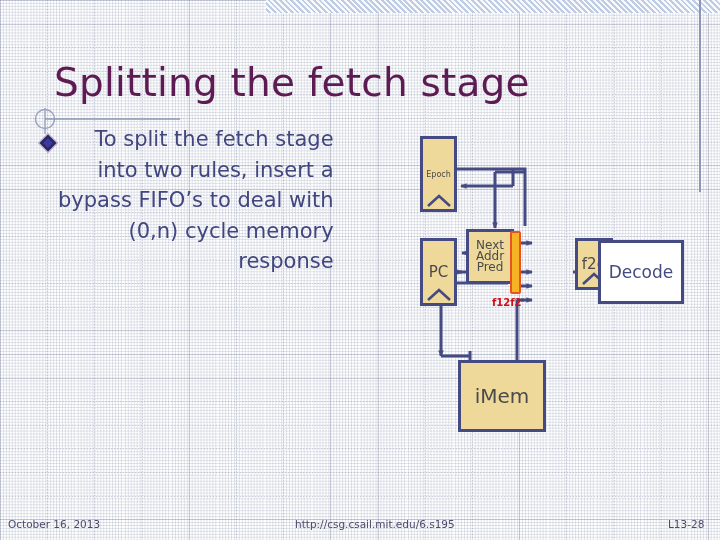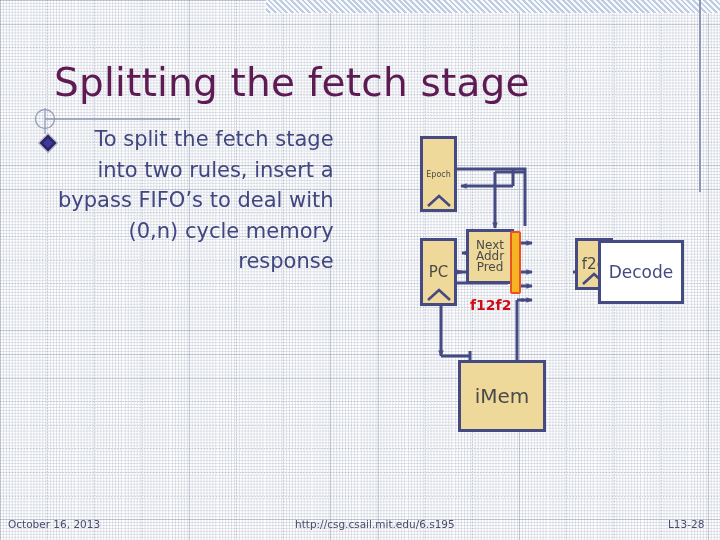--- a/index.html
+++ b/index.html
@@ -84,22 +84,22 @@
        flex-direction:column;justify-content:center;line-height:11px;font-size:12px;}
   #f2d{left:535px;top:238px;width:38px;height:52px;font-size:15px;margin-left:40px;}
   #decode{left:598px;top:240px;width:86px;height:64px;font-size:17px;color:#454a82;}
   #imem{left:458px;top:360px;width:88px;height:72px;font-size:20px;}
   #fifobar{
     position:absolute;left:510px;top:231px;width:11px;height:63px;
     background:#f5b424;border:2px solid #e8531f;box-sizing:border-box;
     border-radius:2px;
   }
   #f12f2{
-    position:absolute;left:470px;top:297px;
-    color:#cf0c16;font-weight:bold;font-size:14px;
+    position:absolute;left:492px;top:297px;
+    color:#cf0c16;font-weight:bold;font-size:10px;
   }
   svg.wires{position:absolute;left:0;top:0;width:720px;height:540px;overflow:visible;}
 </style>
 </head>
 <body>
 
 <div id="slide">
 
   <div id="dotgrid"></div>
   <div id="topband"></div>

